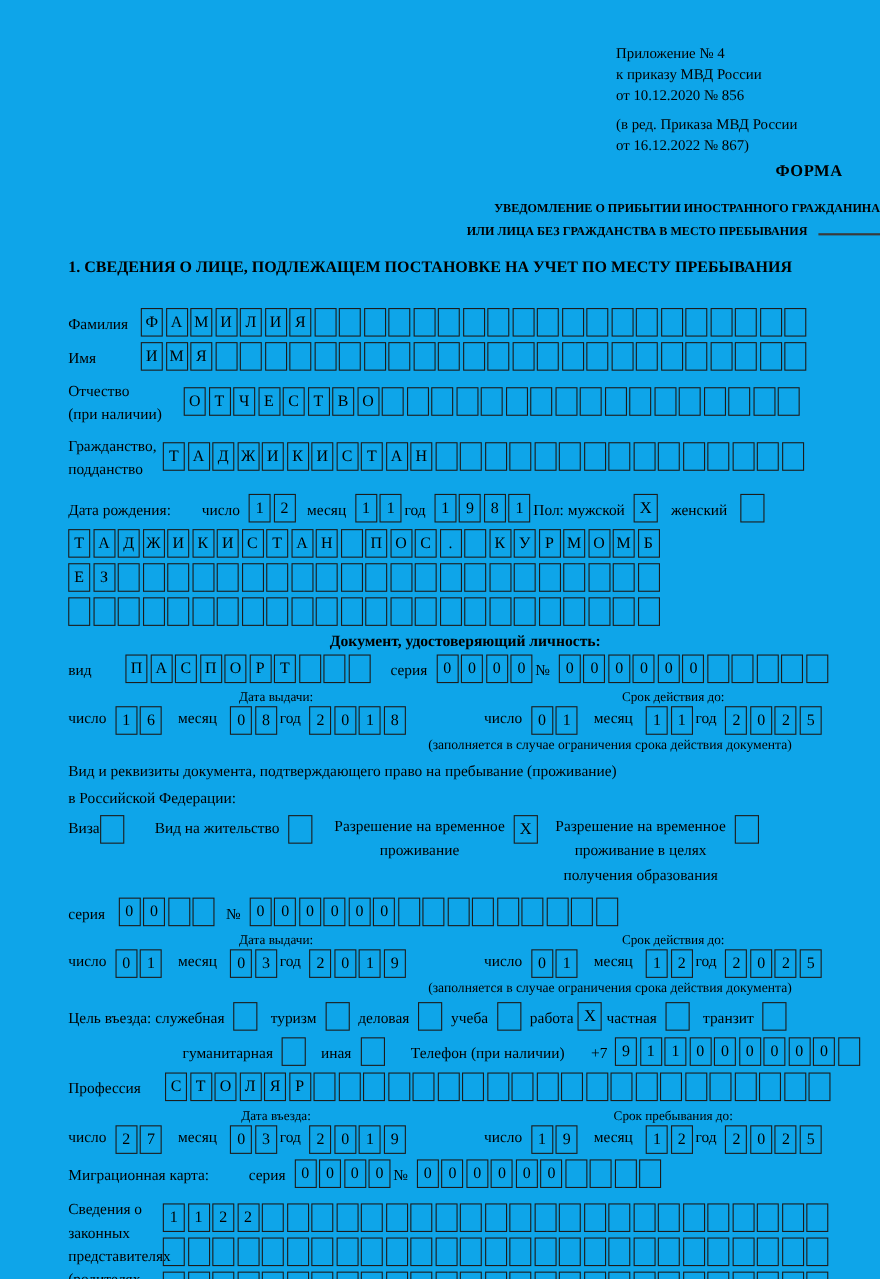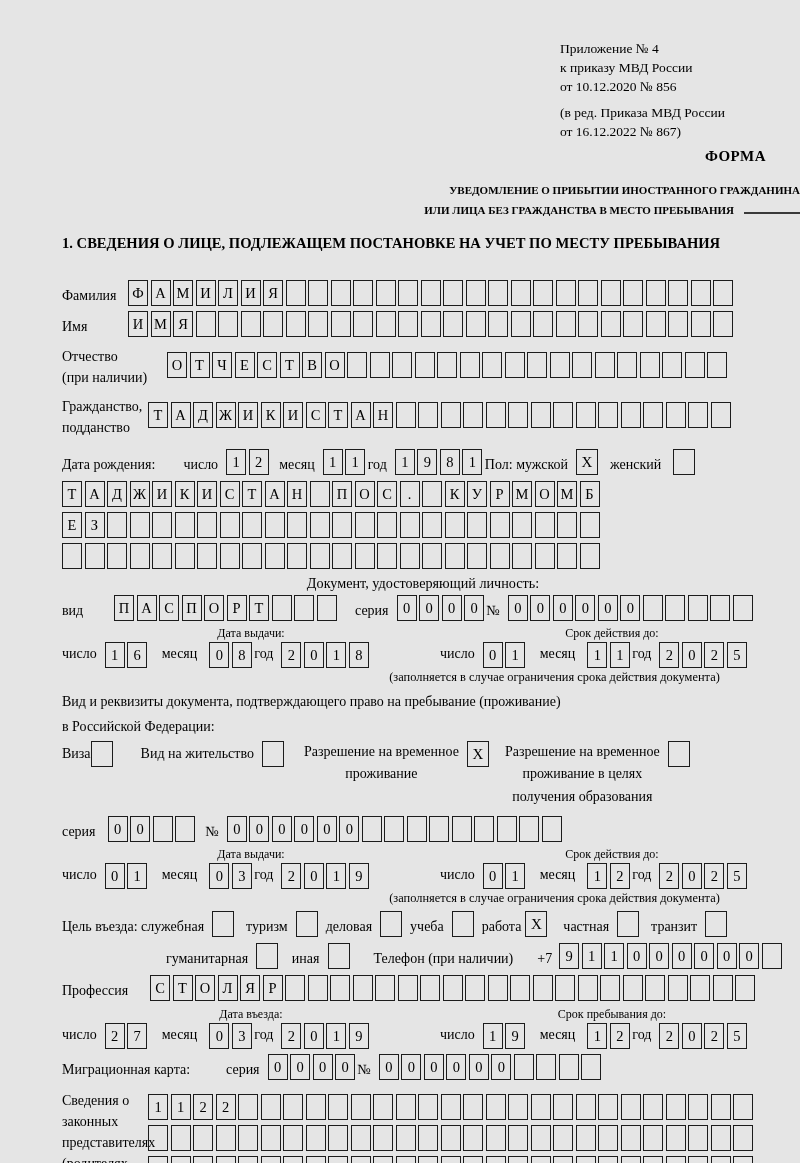--- a/index.html
+++ b/index.html
@@ -1,17 +1,17 @@
 <!DOCTYPE html>
 <html><head>
 <meta charset="utf-8">
 <style>
   html,body { margin:0; padding:0; background:#fff; }
   .page {
-    position:relative; width:800px; height:1163px; background:#e5e5e5;
+    position:relative; width:800px; height:1163px; background:#0ea5e9;
     font-family:"Liberation Serif", serif; color:#000; overflow:hidden;
   }
   .ref { position:absolute; left:560px; top:40px; font-size:13.5px; line-height:1.4; }
   .ref .gap { margin-top:7px; }
   .forma { position:absolute; top:148px; right:34px; font-weight:bold; font-size:15px; letter-spacing:.5px; }
   .title { position:absolute; top:182px; left:0; width:100%; text-align:right; font-weight:bold; font-size:11px; line-height:1.6; }
   .title-underline { display:inline-block; width:56px; height:12px; border-bottom:2.2px solid #3a3a3a; margin-left:10px; }
   .section-heading { position:absolute; top:235px; left:62px; right:10px; font-weight:bold; font-size:14.6px; }
   #form-body { position:absolute; top:280px; left:62px; right:16px; font-size:14px; }
 
@@ -22,21 +22,21 @@
     box-sizing:border-box; width:20px; height:26px; border:1.7px solid #1c1c1c;
     margin-right:2.5px; display:inline-flex; align-items:center; justify-content:center;
     font-size:14.5px; flex:0 0 auto;
   }
   .cb {
     box-sizing:border-box; width:22px; height:26px; border:1.7px solid #1c1c1c;
     display:inline-flex; align-items:center; justify-content:center; font-size:15px; flex:0 0 auto;
   }
   .mb3{margin-bottom:3px}.mb5{margin-bottom:5px}.mb6{margin-bottom:6px}.mb8{margin-bottom:8px}.mb10{margin-bottom:10px}
   .lblcol { line-height:1.5; padding-top:4px; }
-  .center-bold { text-align:center; font-weight:normal; font-size:14.2px; margin:1px 0 3px 0; }
+  .center-bold { text-align:center; font-weight:bold; font-size:14.2px; margin:1px 0 3px 0; }
   .dates-row { display:flex; }
   .date-left { width:378px; }
   .date-right { flex:1; }
   .date-title { text-align:center; font-size:12px; margin-bottom:1px; }
   .date-line { display:flex; align-items:flex-start; }
   .date-line .lbl { padding-top:4px; }
   .date-note { font-size:12.4px; margin-top:2px; margin-left:-115px; text-align:center; white-space:nowrap; }
   .gap8{width:8px}.gap12{width:12px}.gap16{width:16px}.gap20{width:20px}.gap28{width:28px}.gap36{width:36px}
   .permits { display:flex; align-items:flex-start; margin-top:2px; }
   .permit-text { text-align:center; line-height:1.6; }
@@ -536,21 +536,21 @@
       <span class="cb cbm"></span>
         <span class="gap8"></span>
       <span class="lbl">деловая</span>
       <span class="cb cbm"></span>
         <span class="gap8"></span>
       <span class="lbl">учеба</span>
       <span class="cb cbm"></span>
         <span class="gap8"></span>
       <span class="lbl">работа</span>
       <span class="cb" style="margin-left:4px">X</span>
-      <span class="lbl" style="margin-left:16px">частная</span>
+      <span class="lbl" style="margin-left:4px">частная</span>
       <span class="cb cbm"></span>
         <span class="gap12"></span>
       <span class="lbl">транзит</span>
       <span class="cb cbm"></span>
     </div>
 
     <div class="row mb6" style="padding-left:104px">
       <span class="lbl">гуманитарная</span>
       <span class="cb cbm"></span>
         <span class="gap16"></span>

